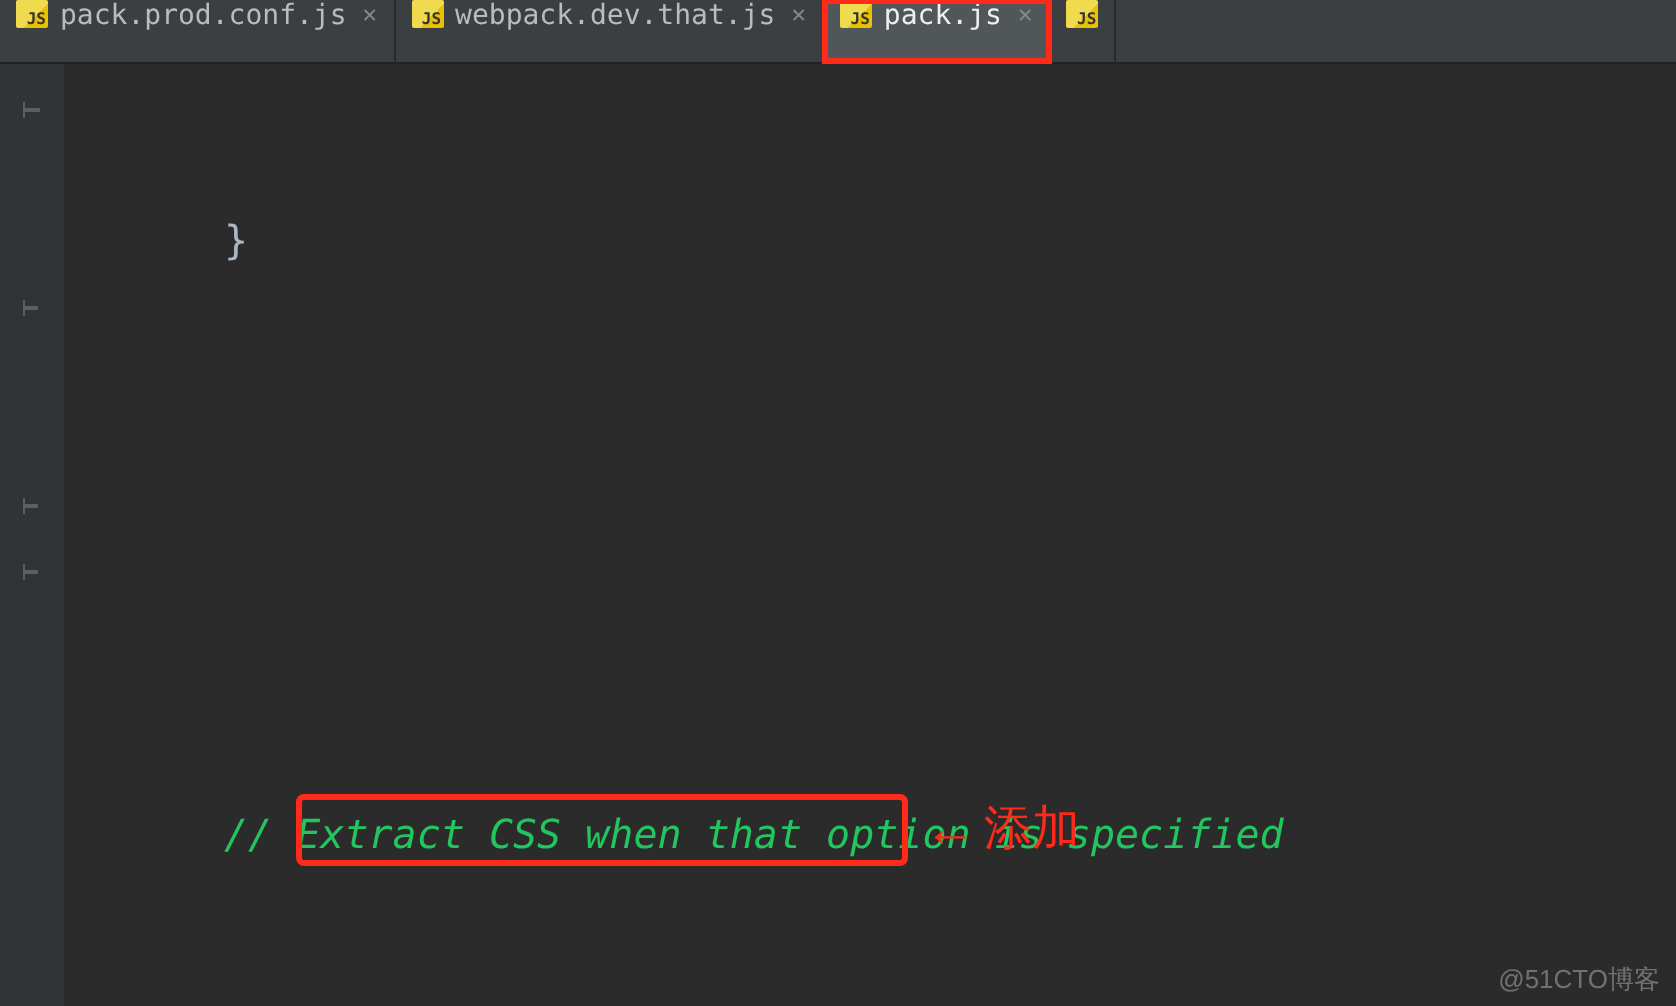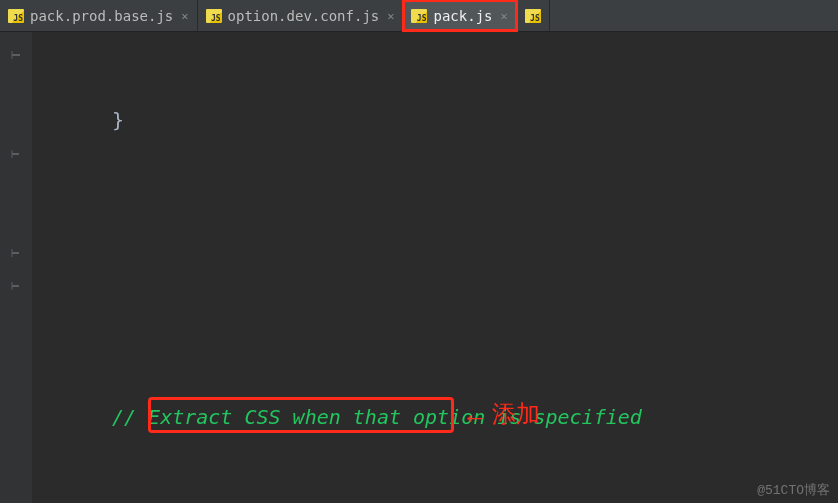--- a/index.html
+++ b/index.html
@@ -14,21 +14,20 @@
   }
   .tab-bar {
     display: flex;
     background: #3c3f41;
     height: 32px;
     align-items: stretch;
     border-bottom: 1px solid #222;
   }
   .tab {
     display: flex;
-    align-items: center;
     padding: 0 8px;
     gap: 6px;
     color: #bbb;
     font-size: 14px;
     border-right: 1px solid #2a2a2a;
     background: #3c3f41;
     white-space: nowrap;
   }
   .tab.active {
     background: #515658;
@@ -118,35 +117,35 @@
   .arrow-annot .arrow {
     font-size: 26px;
     letter-spacing: -2px;
   }
   .watermark {
     position: absolute;
     right: 8px;
     bottom: 4px;
     color: rgba(200,200,200,0.45);
     font-size: 13px;
-    font-family: Liberation Mono, monospace;
+    font-family: Liberation Sans, sans-serif;
   }
 </style>
 </head>
 <body>
 
 <div class="tab-bar">
   <div class="tab">
     <span class="js-icon">JS</span>
-    <span>pack.prod.base.js</span>
+    <span>pack.prod.conf.js</span>
     <span class="close">✕</span>
   </div>
   <div class="tab">
     <span class="js-icon">JS</span>
-    <span>option.dev.conf.js</span>
+    <span>webpack.dev.that.js</span>
     <span class="close">✕</span>
   </div>
   <div class="tab active highlighted">
     <span class="js-icon">JS</span>
     <span>pack.js</span>
     <span class="close">✕</span>
   </div>
   <div class="tab">
     <span class="js-icon">JS</span>
   </div>

